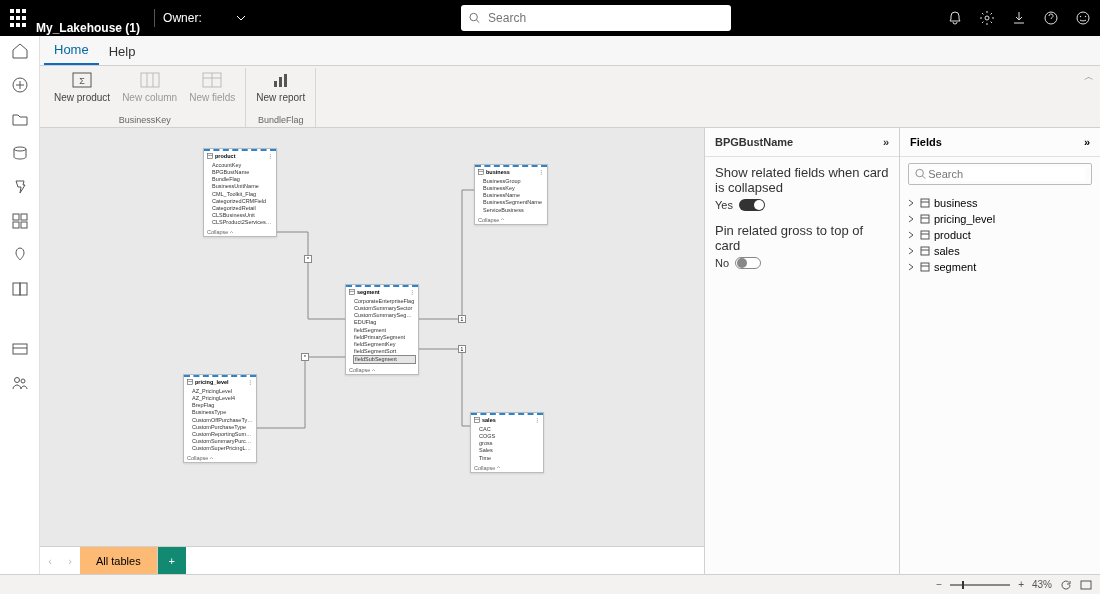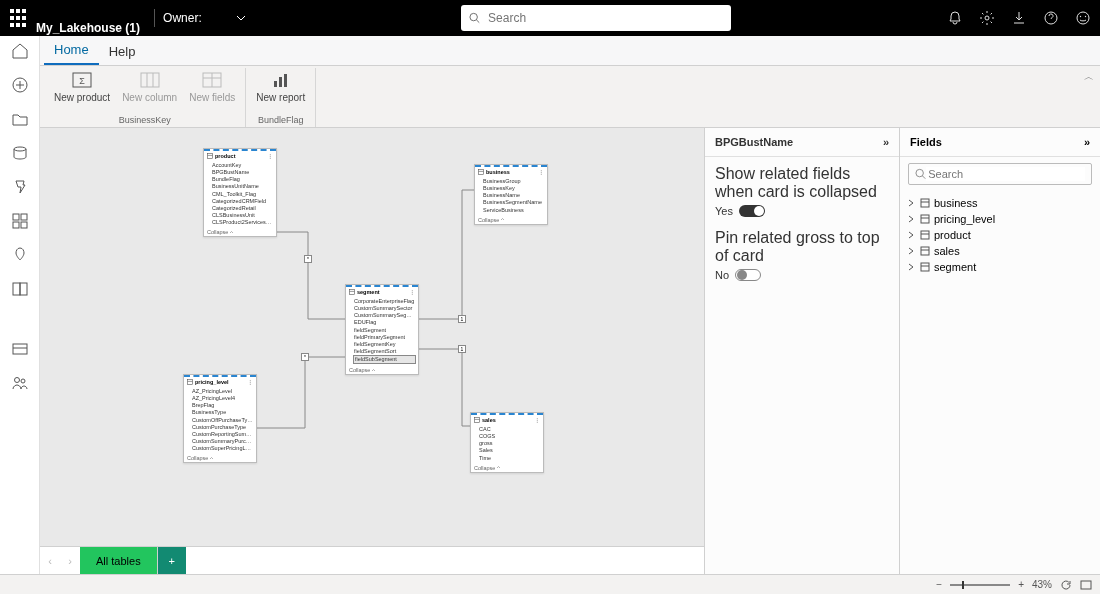--- a/index.html
+++ b/index.html
@@ -53,31 +53,31 @@
   .tblcard .row { white-space: nowrap; overflow: hidden; text-overflow: ellipsis; line-height: 1.3; color: #333; position: relative; }
   .tblcard .row.sel { background: #e6e6e6; border: 1px solid #888; margin: 0 -1px; padding: 0 1px; }
   .tblcard .foot { padding: 1px 3px; display: flex; align-items: center; gap: 1px; color: #666; }
   .tblcard .foot svg { width: 5px; height: 5px; }
   .canvas svg.lines { position: absolute; left: 0; top: 0; width: 100%; height: 100%; pointer-events: none; }
   .canvas svg.lines line { stroke: #888; stroke-width: 1; }
   .canvas .joint { position: absolute; width: 8px; height: 8px; background: #fff; border: 1px solid #888; font-size: 5px; line-height: 6px; text-align: center; }
 
   .tabsfoot { height: 28px; background: #fff; border-top: 1px solid #d0d0d0; display: flex; align-items: stretch; font-size: 11px; }
   .tabsfoot .arrow { width: 20px; display: flex; align-items: center; justify-content: center; color: #bbb; }
-  .tabsfoot .ftab { padding: 0 16px; display: flex; align-items: center; border-right: 1px solid #d0d0d0; background: #22c55e; cursor: pointer; }
+  .tabsfoot .ftab { padding: 0 16px; display: flex; align-items: center; border-right: 1px solid #d0d0d0; background: #fdba74; cursor: pointer; }
   .tabsfoot .add { width: 28px; background: #128a72; color: #fff; display: flex; align-items: center; justify-content: center; cursor: pointer; }
 
   
   .prop { width: 195px; background: #fcfcfc; border-right: 1px solid #d0d0d0; font-size: 11px; color: #333; }
   .prop .phead { padding: 8px 10px; font-weight: 600; display: flex; align-items: center; border-bottom: 1px solid #e0e0e0; }
   .prop .phead .chev { margin-left: auto; cursor: pointer; }
   .prop .section { padding: 6px 10px; border-bottom: 1px solid #eee; display: flex; align-items: center; gap: 6px; font-weight: 500; }
   .prop .section svg { width: 10px; height: 10px; }
   .prop .body { padding: 8px 10px; }
-  .prop .lbl { font-size: 16px; color: #333; margin-bottom: 4px; }
+  .prop .lbl { font-size: 13px; color: #333; margin-bottom: 4px; }
   .toggle { display: flex; align-items: center; gap: 6px; margin-bottom: 12px; }
   .toggle .sw { width: 26px; height: 12px; border-radius: 6px; position: relative; cursor: pointer; }
   .toggle .sw.on { background: #333; }
   .toggle .sw.on::after { content: ""; position: absolute; right: 1px; top: 1px; width: 10px; height: 10px; background: #fff; border-radius: 50%; }
   .toggle .sw.off { background: #fff; border: 1px solid #888; }
   .toggle .sw.off::after { content: ""; position: absolute; left: 1px; top: 0px; width: 10px; height: 10px; background: #888; border-radius: 50%; }
 
   
   .fields { width: 200px; background: #fcfcfc; font-size: 11px; }
   .fields .phead { padding: 8px 10px; font-weight: 600; display: flex; align-items: center; border-bottom: 1px solid #e0e0e0; }

